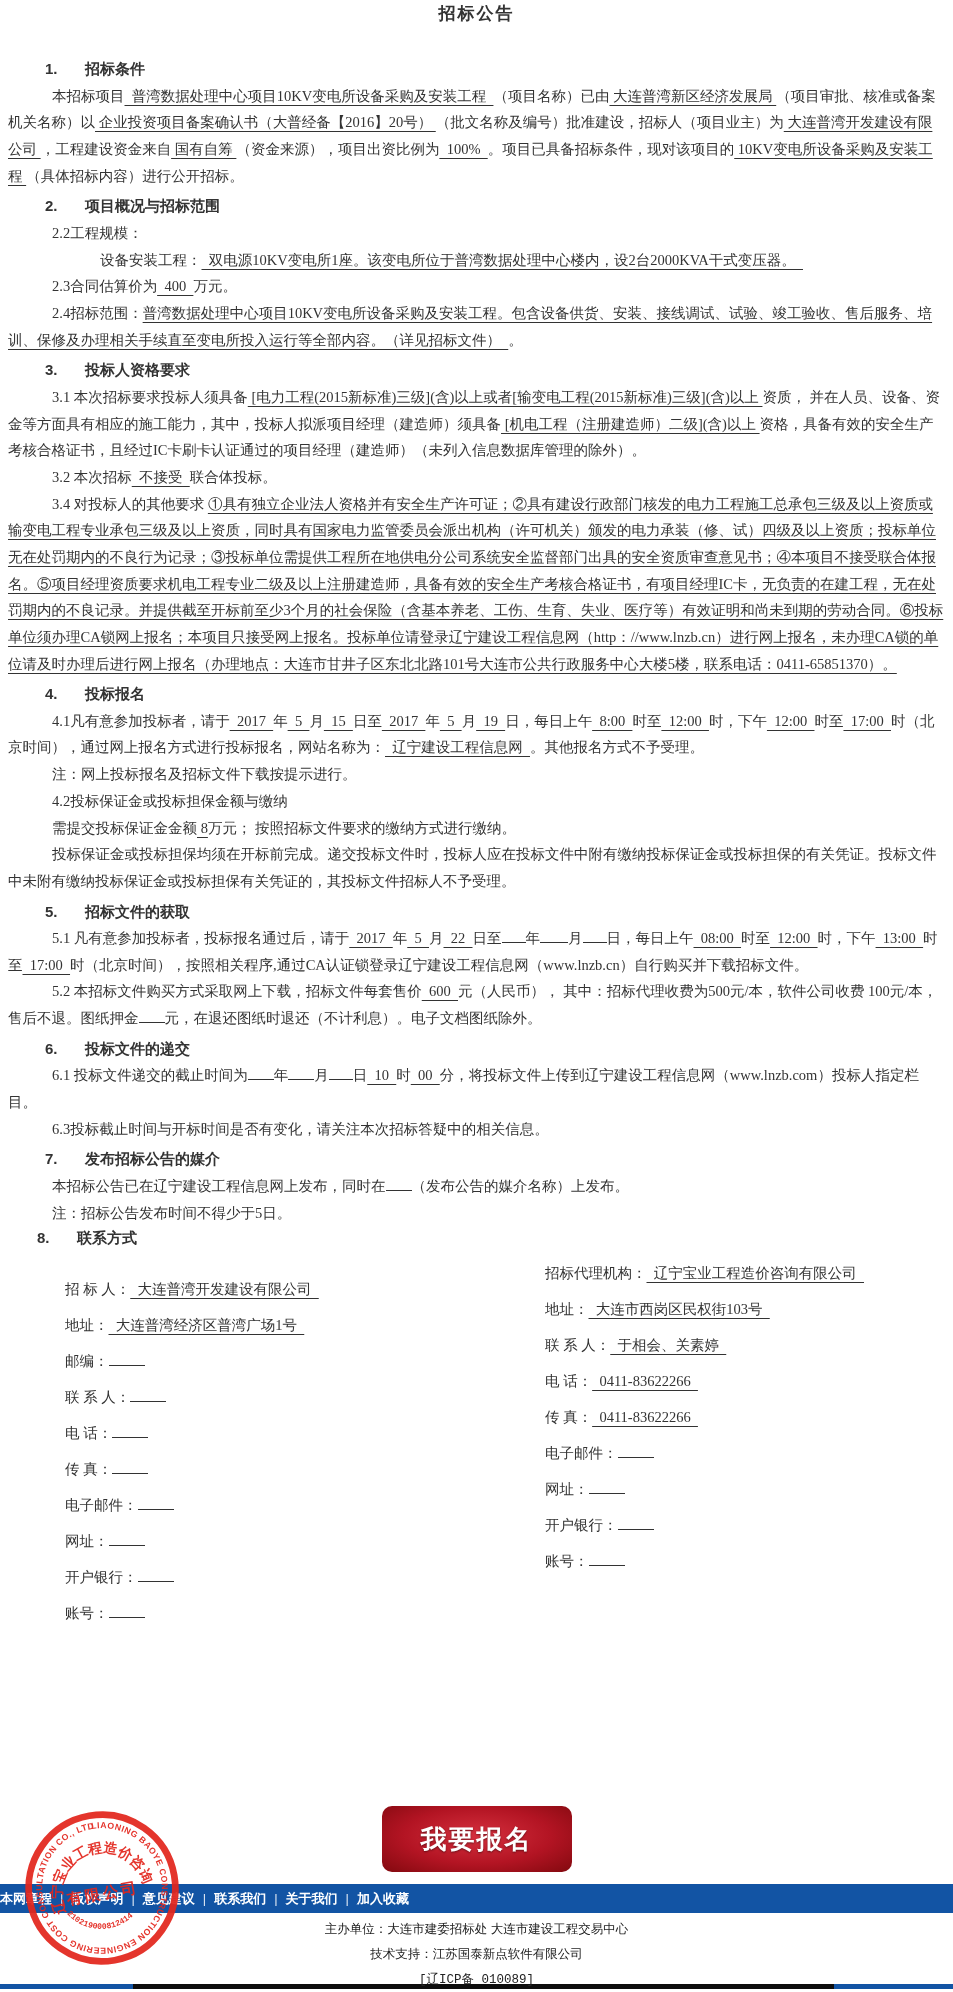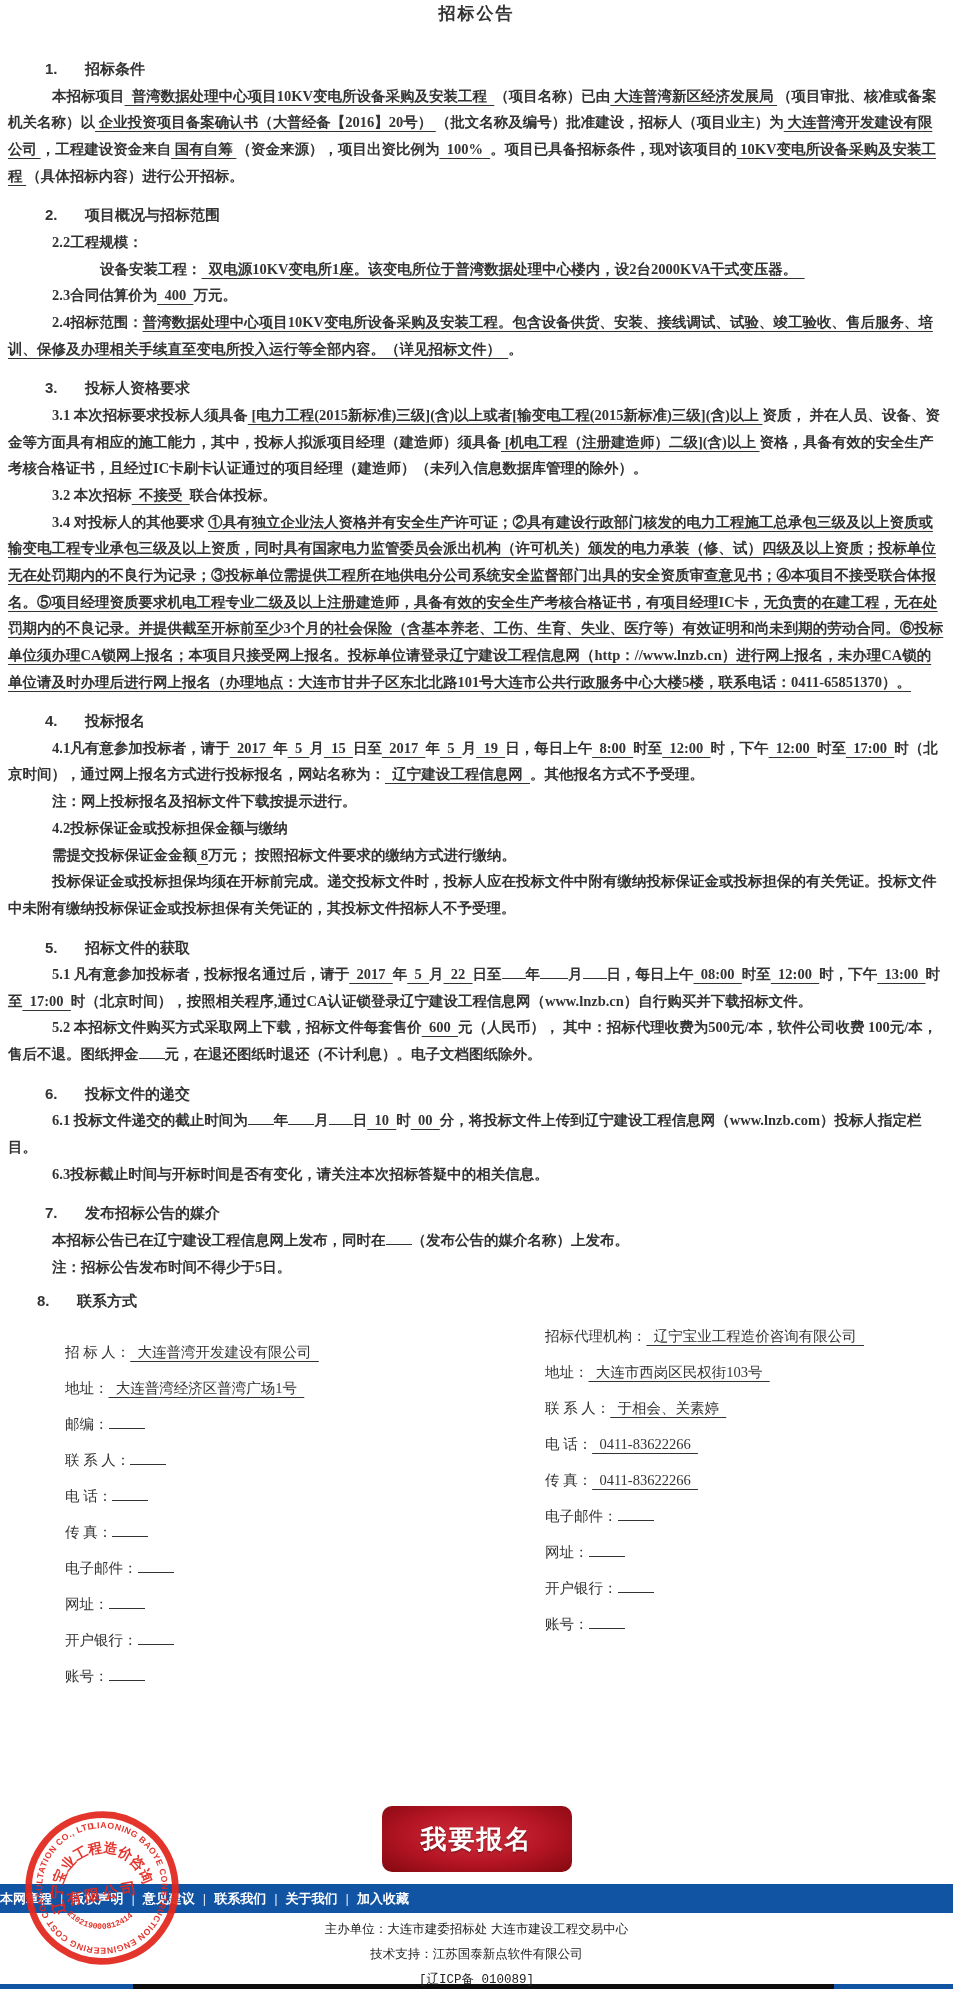--- a/index.html
+++ b/index.html
@@ -3,23 +3,23 @@
 <meta charset="utf-8">
 <style>
   html,body{margin:0;padding:0;background:#fff;}
   .page{
     width:953px;height:1992px;position:relative;background:#fff;
     font-family:"Liberation Serif","DejaVu Serif",serif;color:#333;
     overflow:hidden;
   }
   .doc-title{text-align:center;font-size:17px;font-weight:bold;margin:0;padding-top:2px;letter-spacing:2px;}
   .doc{margin:30px 8px 0 8px;font-size:14.5px;line-height:1.84;}
-  .sec-heading{font-weight:bold;font-size:15px;padding-left:37px;margin-top:12px;font-family:"Liberation Sans","DejaVu Sans",sans-serif;}
+  .sec-heading{font-weight:bold;font-size:15px;padding-left:37px;margin-top:3px;font-family:"Liberation Sans","DejaVu Sans",sans-serif;}
   .sec-num{display:inline-block;width:40px;}
-  .para{text-indent:44px;font-weight:bold;}
+  .para{text-indent:44px;}
   .para.indent2{text-indent:92px;}
   .u{text-decoration:underline;text-underline-offset:4px;white-space:pre-wrap;}
   .blank{display:inline-block;border-bottom:1px solid #333;height:15px;vertical-align:baseline;}
   
   .contact-cols{display:flex;margin:14px 8px 0 8px;font-size:14.5px;}
   .col-left{width:482px;box-sizing:border-box;padding-top:16px;}
   .col-right{flex:1;}
   .c-row{margin-bottom:13px;line-height:23px;padding-left:57px;}
   .col-right .c-row{padding-left:55px;}
   .col-right .c-row.wrap{padding-left:0;text-indent:55px;}

